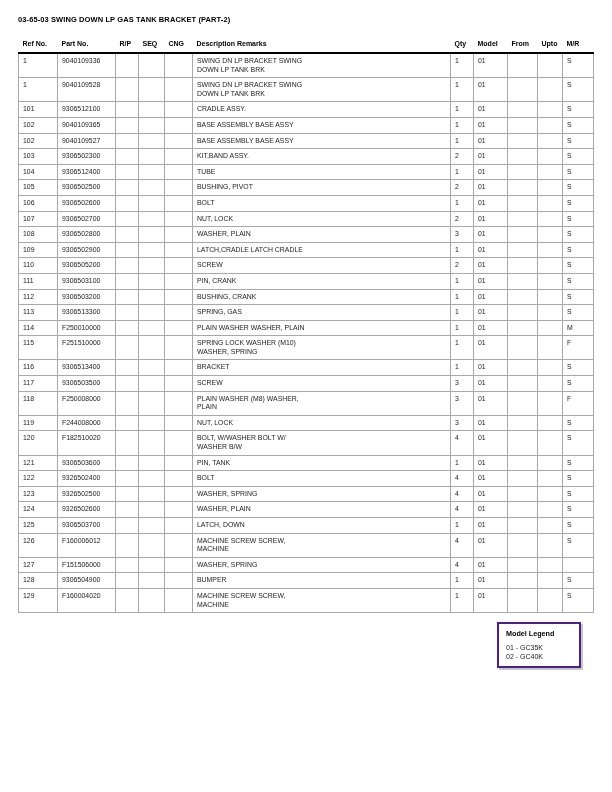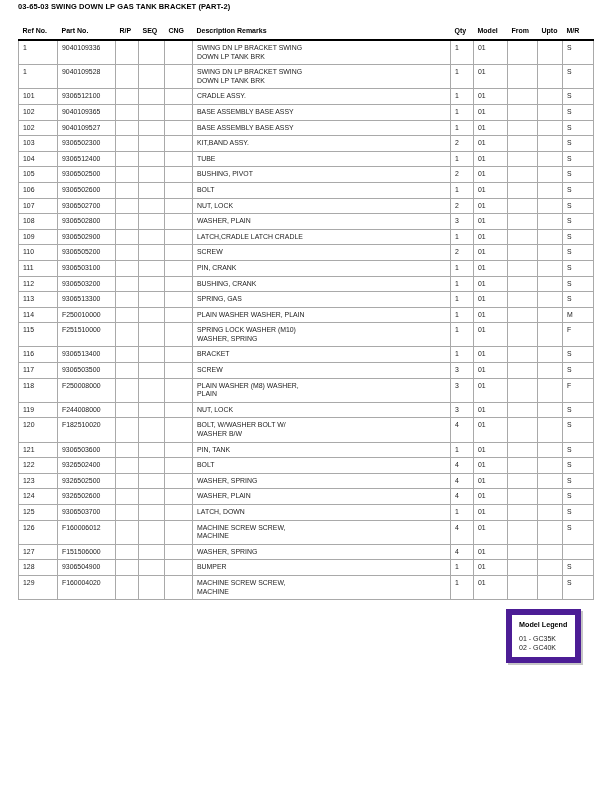--- a/index.html
+++ b/index.html
@@ -9,21 +9,21 @@
   }
   #page {
     position: relative;
     width: 612px;
     height: 792px;
     background: #ffffff;
     font-family: "Liberation Sans", "DejaVu Sans", sans-serif;
     color: #111;
     overflow: hidden;
     box-sizing: border-box;
-    padding: 2px 19px 0 18px;
+    padding: 15px 19px 0 18px;
   }
   .doc-title {
     font-size: 7.5px;
     font-weight: bold;
     letter-spacing: 0.1px;
     margin: 0 0 14px 0;
     color: #000;
   }
   .breadcrumb {
     font-size: 7.2px;
@@ -59,23 +59,23 @@
     white-space: pre-line;
     overflow: hidden;
   }
   .legend-wrap {
     width: 575px;
     display: flex;
     justify-content: flex-end;
     margin-top: 9px;
   }
   .legend-box {
-    width: 75px;
+    width: 84px;
     box-sizing: border-box;
-    border: 6px solid #4c1d95;
+    border: 2px solid #4c1d95;
     box-shadow: 2px 2px 0 #c6c6c6;
     background: #fff;
     margin-right: 12px;
     padding: 5px 6px 5px 7px;
   }
   .legend-title {
     font-size: 7.2px;
     font-weight: bold;
     color: #000;
     margin: 0 0 5px 0;

